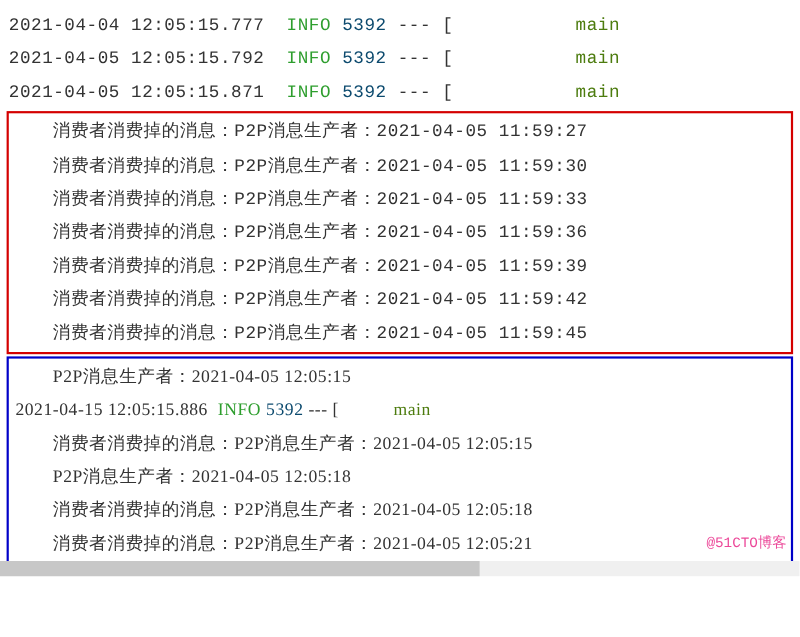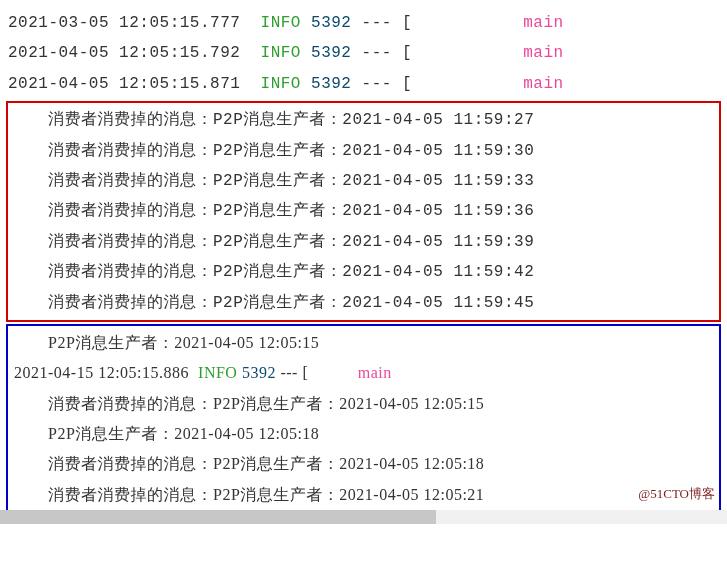--- a/index.html
+++ b/index.html
@@ -14,40 +14,40 @@
       overflow: hidden;
       width: 727px;
       position: relative;
     }
     .log-line { padding: 0 6px; letter-spacing: 0.5px; }
     .ts { color: #333; }
     .level-info { color: #2e9e2e; font-weight: 500; }
     .pid { color: #0c4a6e; }
     .dashes { color: #333; }
     .bracket { color: #333; }
-    .thread { color: #ec4899; }
+    .thread { color: #4d7c0f; }
     .red-box {
       border: 2px solid #d40000;
       margin: 2px 4px;
       padding: 2px 0;
     }
     .blue-box {
       border: 2px solid #0000c8;
       margin: 2px 4px;
       padding: 2px 0;
       font-family: Liberation Serif, serif;
     }
     .msg { color: #333; padding-left: 40px; }
     .watermark {
       position: absolute;
       bottom: 18px;
       right: 12px;
-      color: #7f1d1d;
+      color: #ec4899;
       font-size: 13px;
-      font-family: Liberation Serif, serif;
+      font-family: Liberation Mono, monospace;
       letter-spacing: 0;
     }
     .scrollbar-h {
       position: absolute;
       bottom: 0;
       left: 0;
       right: 0;
       height: 14px;
       background: #f0f0f0;
     }
@@ -58,21 +58,21 @@
       height: 100%;
       background: #c7c7c7;
     }
   </style>
 </head>
 <body>
 
 <div>
 
   <div class="log-line">
-    <span class="ts">2021-03-05 12:05:15.777</span>&nbsp;&nbsp;<span class="level-info">INFO</span>&nbsp;<span class="pid">5392</span>&nbsp;<span class="dashes">---</span>&nbsp;<span class="bracket">[</span>&nbsp;&nbsp;&nbsp;&nbsp;&nbsp;&nbsp;&nbsp;&nbsp;&nbsp;&nbsp;&nbsp;<span class="thread">main</span>
+    <span class="ts">2021-04-04 12:05:15.777</span>&nbsp;&nbsp;<span class="level-info">INFO</span>&nbsp;<span class="pid">5392</span>&nbsp;<span class="dashes">---</span>&nbsp;<span class="bracket">[</span>&nbsp;&nbsp;&nbsp;&nbsp;&nbsp;&nbsp;&nbsp;&nbsp;&nbsp;&nbsp;&nbsp;<span class="thread">main</span>
   </div>
   <div class="log-line">
     <span class="ts">2021-04-05 12:05:15.792</span>&nbsp;&nbsp;<span class="level-info">INFO</span>&nbsp;<span class="pid">5392</span>&nbsp;<span class="dashes">---</span>&nbsp;<span class="bracket">[</span>&nbsp;&nbsp;&nbsp;&nbsp;&nbsp;&nbsp;&nbsp;&nbsp;&nbsp;&nbsp;&nbsp;<span class="thread">main</span>
   </div>
   <div class="log-line">
     <span class="ts">2021-04-05 12:05:15.871</span>&nbsp;&nbsp;<span class="level-info">INFO</span>&nbsp;<span class="pid">5392</span>&nbsp;<span class="dashes">---</span>&nbsp;<span class="bracket">[</span>&nbsp;&nbsp;&nbsp;&nbsp;&nbsp;&nbsp;&nbsp;&nbsp;&nbsp;&nbsp;&nbsp;<span class="thread">main</span>
   </div>
 
   <div class="red-box">
     <div class="log-line msg">消费者消费掉的消息：P2P消息生产者：2021-04-05 11:59:27</div>

